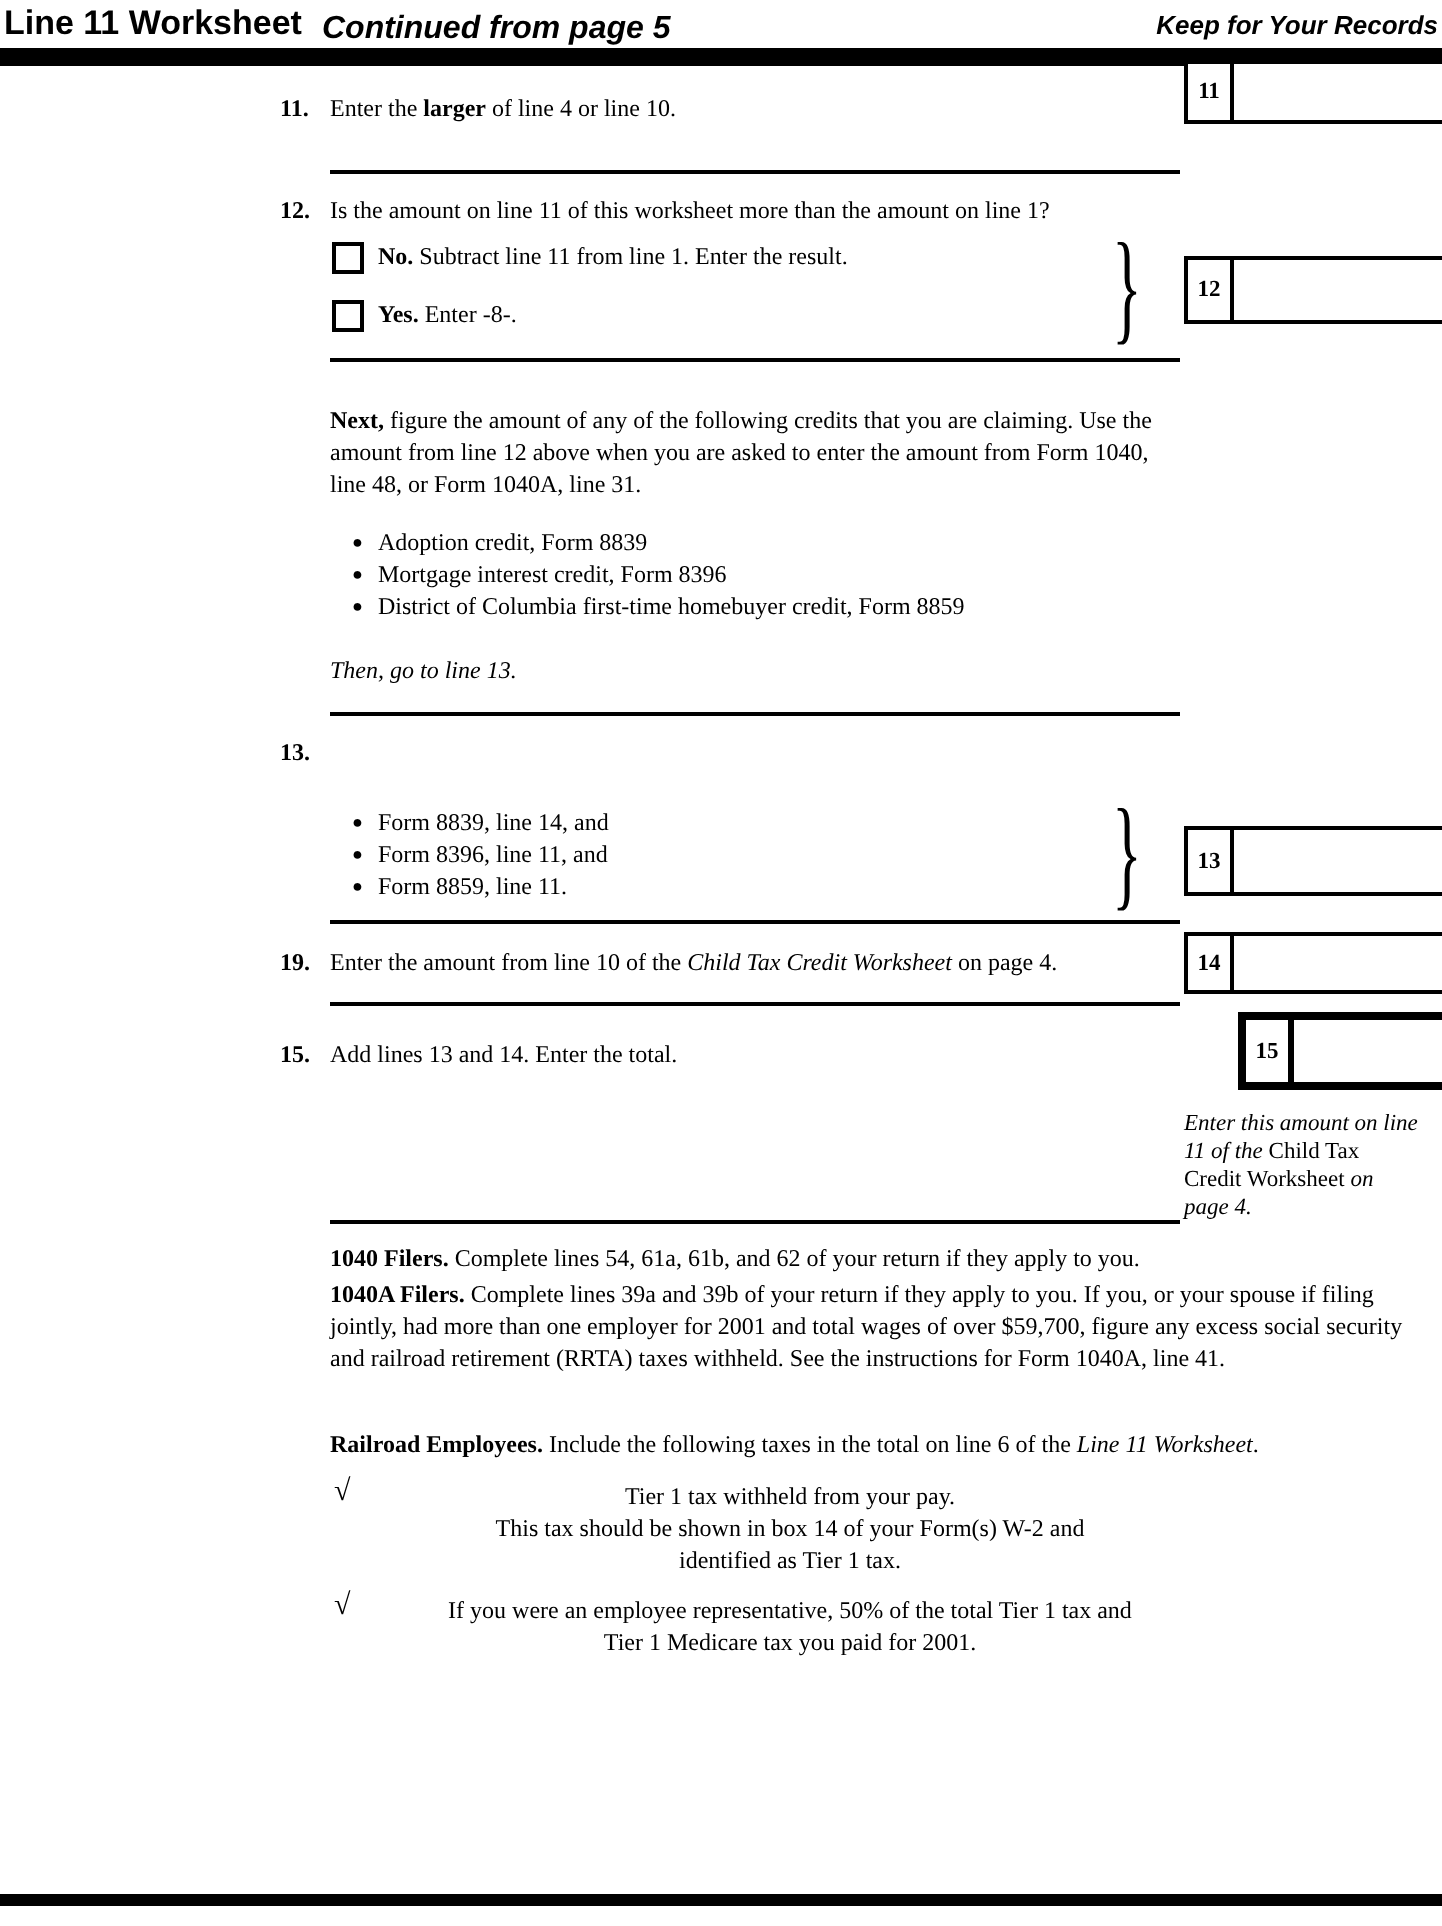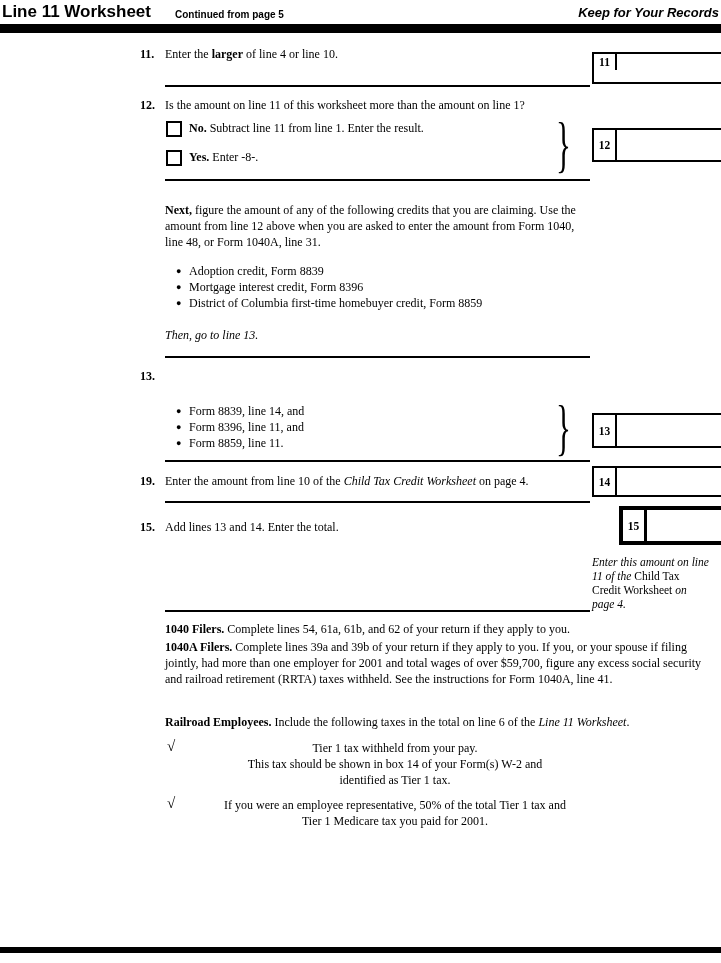--- a/index.html
+++ b/index.html
@@ -6,21 +6,21 @@
   .page{
     position:relative; width:721px; height:963px; background:#fff; overflow:hidden;
     font-family:"Liberation Serif", serif; font-size:12px; color:#000; line-height:16px;
   }
   .abs{position:absolute;}
   .bar{position:absolute; left:0; width:721px; background:#000;}
   .bar.top{top:24px; height:9px;}
   .bar.bottom{top:947px; height:6px;}
 
   .hdr-title{position:absolute; left:2px; top:2px; font-family:"Liberation Sans",sans-serif; font-weight:bold; font-size:17px; line-height:20px;}
-  .hdr-sub{position:absolute; left:161px; top:8px; font-family:"Liberation Sans",sans-serif; font-weight:bold; font-size:10px; line-height:13px;margin-left:14px;}
+  .hdr-sub{position:absolute; left:161px; top:8px; font-family:"Liberation Sans",sans-serif; font-weight:bold; font-style:italic; font-size:16px; line-height:13px;}
   .hdr-right{position:absolute; right:2px; top:5px; font-family:"Liberation Sans",sans-serif; font-weight:bold; font-style:italic; font-size:13px; line-height:15px;}
 
   .rule{position:absolute; left:165px; width:425px; height:2px; background:#000;}
 
   .linenum{position:absolute; left:140px; width:22px; font-weight:bold;}
   .linetext{position:absolute; left:165px; width:430px;}
 
   .fbox{position:absolute; left:592px; width:129px; border:2px solid #000; border-right:none; display:flex; box-sizing:border-box; background:#fff;}
   .fbox .lbl{width:21px; border-right:2px solid #000; font-weight:bold; font-size:11.5px; display:flex; align-items:center; justify-content:center;}
   .fbox .val{flex:1;}
@@ -51,21 +51,21 @@
 
 <div class="page">
 
   <div class="hdr-title">Line 11 Worksheet</div>
   <div class="hdr-sub">Continued from page 5</div>
   <div class="hdr-right">Keep for Your Records</div>
   <div class="bar top"></div>
 
   <div class="linenum abs" style="top:46px;">11.</div>
   <div class="linetext abs" style="top:46px;"><span>Enter the </span><b class="inl">larger</b><span> of line 4 or line 10.</span></div>
-  <div class="fbox" style="top:52px; height:32px;flex-direction:column;">
+  <div class="fbox" style="top:30px; height:32px;">
     <div class="lbl">11</div>
     <div class="val"></div>
   </div>
   <div class="rule" style="top:85px;"></div>
 
   <div class="linenum abs" style="top:97px;">12.</div>
   <div class="linetext abs" style="top:97px;">Is the amount on line 11 of this worksheet more than the amount on line 1?</div>
   <div class="chkrow" style="top:120px;">
     <div class="chkbox"></div>
     <div><b class="inl">No.</b><span> Subtract line 11 from line 1. Enter the result.</span></div>

